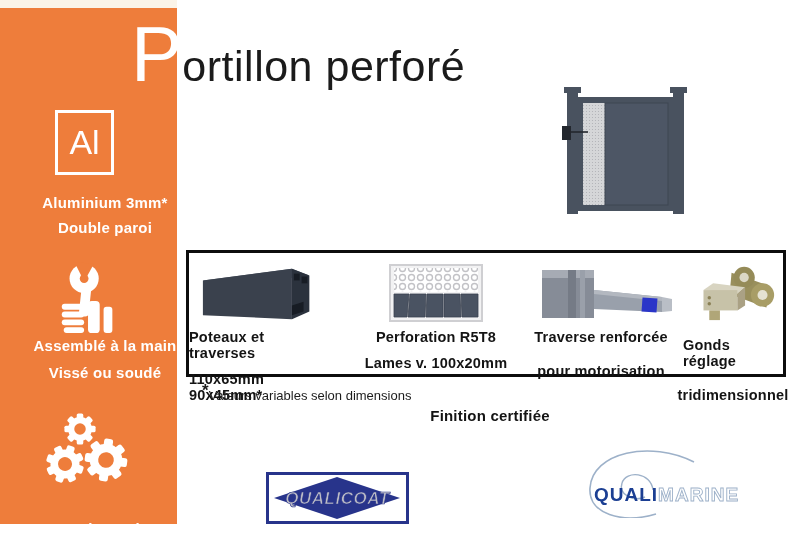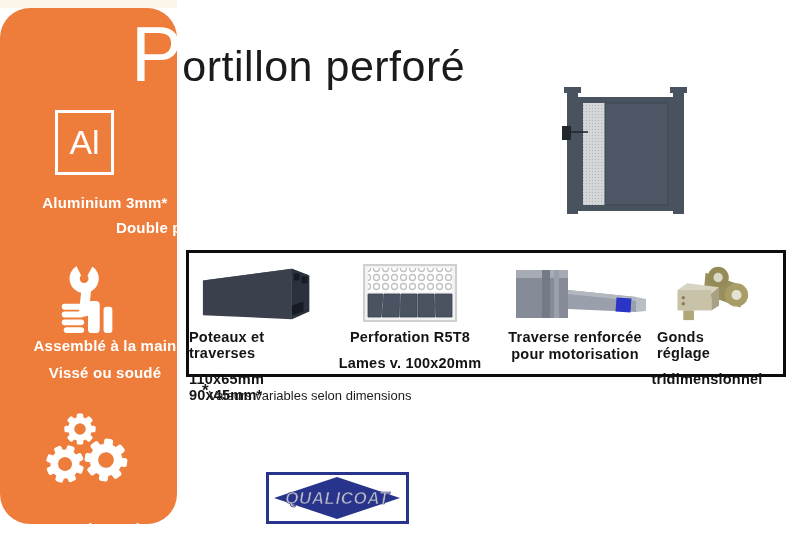--- a/index.html
+++ b/index.html
@@ -4,30 +4,30 @@
 <style>
   html,body{margin:0;padding:0;background:#ffffff;}
   .stage{
     position:relative;width:800px;height:534px;overflow:hidden;
     background:#ffffff;font-family:"Liberation Sans",sans-serif;
   }
   
   .top-strip{position:absolute;left:0;top:0;width:177px;height:8px;background:#fbf4e8;}
   .sidebar{
     position:absolute;left:0;top:8px;width:177px;height:516px;
-    background:#ee7d3b;color:#ffffff;text-align:center;border-radius:30px;
+    background:#ee7d3b;color:#ffffff;text-align:center;
   }
   .al-badge{
     position:absolute;left:55px;top:102px;width:53px;height:59px;
     border:3px solid #ffffff;display:flex;align-items:center;justify-content:center;
   }
   .al-badge span{font-size:34px;color:#ffffff;}
   .sb-line{position:absolute;left:0;width:210px;font-size:15px;font-weight:bold;letter-spacing:.2px;}
   .sb-alu1{top:186px;}
-  .sb-alu2{top:211px;text-align:right;}
+  .sb-alu2{top:211px;}
   .sb-asm1{top:329px;}
   .sb-asm2{top:356px;}
   .sb-acc1{top:512px;}
   .icon-wrench{position:absolute;left:52px;top:254px;}
   .icon-gears{position:absolute;left:40px;top:398px;}
   
   .title{
     position:absolute;left:131px;top:16px;display:flex;align-items:baseline;
     white-space:nowrap;
   }
@@ -38,24 +38,24 @@
   
   .features-box{
     position:absolute;left:186px;top:250px;width:594px;height:121px;
     border:3px solid #0d0d0d;background:#ffffff;display:flex;align-items:flex-start;
   }
   .feat-col{display:flex;flex-direction:column;align-items:center;padding-top:8px;}
   .feat-col .img-wrap{height:64px;display:flex;align-items:center;justify-content:center;}
   .feat-l1{font-size:14.5px;font-weight:bold;color:#141414;margin-top:4px;letter-spacing:.2px;}
   .feat-l2{font-size:14.5px;font-weight:bold;color:#141414;margin-top:10px;letter-spacing:.2px;}
   .col-1{width:142px;}
-  .col-2{width:158px;}
+  .col-2{width:158px;margin-left:26px;}
   .col-3{width:164px;margin-left:4px;}
-  .col-4{width:100px;}
-  .col-3 .feat-l2{margin-top:1px;}
+  .col-4{width:100px;gap:8px;}
+  .col-3 .feat-l2{margin-top:18px;}
   
   .footnote{position:absolute;left:202px;top:381px;font-size:13px;color:#1c1c1c;}
   .footnote .star{font-size:17px;font-weight:bold;vertical-align:4px;}
   .finition{
     position:absolute;left:390px;top:407px;width:200px;text-align:center;
     font-size:15px;font-weight:bold;color:#141414;letter-spacing:.2px;
   }
   .logo-qualicoat{position:absolute;left:266px;top:460px;margin-top:12px;}
   .logo-qualimarine{position:absolute;left:556px;top:446px;}
   .qc-text{font-size:17px;font-weight:bold;font-style:italic;letter-spacing:.5px;}
@@ -214,23 +214,33 @@
       </div>
       <div class="feat-l1">Gonds réglage</div>
       <div class="feat-l2">tridimensionnel</div>
     </div>
   </div>
 
   <div class="footnote">
     <span class="star">*</span><span>Valeurs variables selon dimensions</span>
   </div>
 
+  <div class="finition">Finition certifiée</div>
 
   <div class="logo-qualicoat">
     <svg width="143" height="52" viewBox="0 0 143 52">
       <rect x="1.5" y="1.5" width="140" height="49" fill="#ffffff" stroke="#28348b" stroke-width="3"></rect>
       <polygon points="8,26 71,5 134,26 71,47" fill="#28348b"></polygon>
       <text x="71.5" y="32" text-anchor="middle" class="qc-text" fill="#bcbcc6" stroke="#28348b" stroke-width="0.7">QUALICOAT</text>
     </svg>
   </div>
 
+  <div class="logo-qualimarine">
+    <svg width="200" height="72" viewBox="0 0 200 72">
+      <path d="M138,16 C95,-6 36,6 34,42 C32,68 66,78 100,68" fill="none" stroke="#9db1c9" stroke-width="1.6"></path>
+      <path d="M97,44 C95,26 70,24 66,37 C62,49 78,56 89,51" fill="none" stroke="#9db1c9" stroke-width="1.4"></path>
+      <text x="38" y="55">
+        <tspan class="qm-bold">QUALI</tspan><tspan class="qm-bold qm-light">MARINE</tspan>
+      </text>
+    </svg>
+  </div>
 
 </div>
 
 </body></html>

